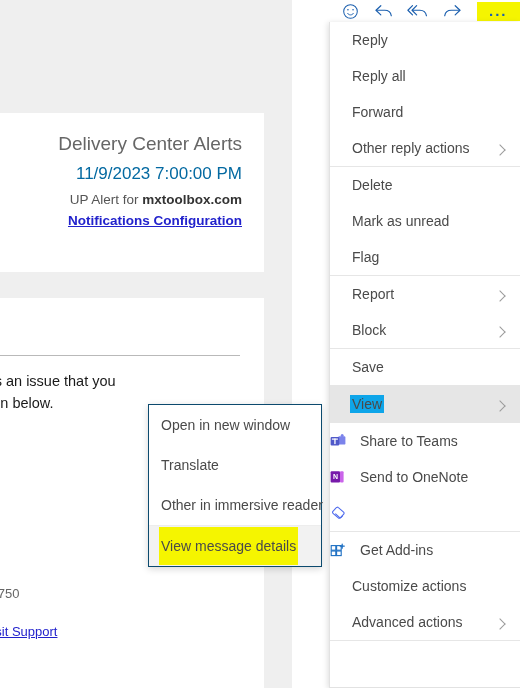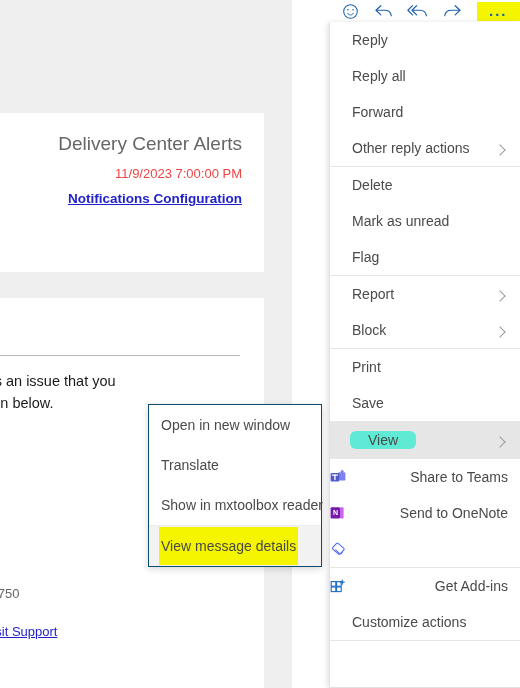--- a/index.html
+++ b/index.html
@@ -41,21 +41,21 @@
     background: #ffffff;
     box-sizing: border-box;
     padding: 16px 22px 0 0;
     text-align: right;
   }
   .mail-title {
     font-size: 19px; color: #666666; line-height: 30px;
     white-space: nowrap;
   }
   .mail-date {
-    font-size: 13px; color: #ef4444; line-height: 30px;
+    font-size: 17px; color: #0369a1; line-height: 30px;
     white-space: nowrap;
   }
   .mail-sub {
     font-size: 13.5px; color: #555555; line-height: 22px;
     white-space: nowrap;
   }
   .mail-sub b { color: #333333; }
   .mail-link {
     font-size: 13.5px; color: #2222cc; line-height: 20px;
     text-decoration: underline; white-space: nowrap; font-weight: bold;
@@ -127,29 +127,29 @@
     font-size: 14px; color: #ararar;
     color: #4a4a4a;
     box-sizing: border-box;
     white-space: nowrap;
   }
   .mi .ico {
     width: 22px; height: 18px; margin-left: -20px; margin-right: 8px;
     display: flex; align-items: center; justify-content: flex-start;
     flex: 0 0 auto;
   }
-  .mi.with-icon { padding-left: 20px; text-align: right; }
+  .mi.with-icon { padding-left: 20px; }
   .mi .label { flex: 1 1 auto; }
   .mi .chev {
     margin-left: auto; color: #9a9a9a; font-size: 15px;
     line-height: 1; padding-right: 4px;
   }
   .mi.hl { background: #e6e6e6; }
   .mi .hlbg {
-    background: #5eead4; padding: 1px 18px; margin: -1px -2px; border-radius: 6px;
+    background: #0ea5e9; padding: 1px 2px; margin: -1px -2px;
   }
   .sep {
     height: 1px; background: #e6e6e6; margin: 0;
   }
 
   
   .chv {
     display: inline-block;
     width: 7px; height: 7px;
     border-right: 1.4px solid #9b9b9b;
@@ -188,20 +188,21 @@
     <div class="band-gray" style="top:0px;height:85px;"></div>
     <div class="band-gray" style="top:85px;height:28px;background:#efefef;"></div>
 
     <div class="right-gutter"></div>
     <div class="gutter-white-1" style="top:0px;height:688px;background:#ffffff;"></div>
     <div class="right-gutter" style="left:264px;top:0;width:28px;height:688px;"></div>
 
     <div class="mail-head">
       <div class="mail-title">Delivery Center Alerts</div>
       <div class="mail-date">11/9/2023 7:00:00 PM</div>
+      <div class="mail-sub"><span>UP Alert for </span><b>mxtoolbox.com</b></div>
       <div class="mail-link">Notifications Configuration</div>
     </div>
 
     <div class="band-gray" style="top:272px;height:26px;"></div>
 
     <div class="mail-body">
       <div class="hrule"></div>
       <div class="body-text">
         <div>dicates an issue that you</div>
         <div>e button below.</div>
@@ -276,23 +277,20 @@
       <span class="label">Report</span>
       <span class="chev"><span class="chv"></span></span>
     </div>
     <div class="mi">
       <span class="label">Block</span>
       <span class="chev"><span class="chv"></span></span>
     </div>
 
     <div class="sep"></div>
 
-    <div class="mi">
-      <span class="label">Print</span>
-    </div>
     <div class="mi">
       <span class="label">Save</span>
     </div>
 
     <div class="sep"></div>
 
     <div class="mi hl">
       <span class="label"><span class="hlbg">View</span></span>
       <span class="chev"><span class="chv"></span></span>
     </div>
@@ -344,33 +342,37 @@
           <path d="M12.2 1.0v4.2M10.1 3.1h4.2" stroke="#1b6ec2" stroke-width="1.2" stroke-linecap="round"></path>
         </svg>
       </span>
       <span class="label">Get Add-ins</span>
     </div>
 
     <div class="mi">
       <span class="label">Customize actions</span>
     </div>
 
+    <div class="mi">
+      <span class="label">Advanced actions</span>
+      <span class="chev"><span class="chv"></span></span>
+    </div>
 
     <div class="sep"></div>
   </div>
 
   <div class="submenu">
     <div class="smi">
       <span>Open in new window</span>
     </div>
     <div class="smi">
       <span>Translate</span>
     </div>
     <div class="smi">
-      <span>Show in mxtoolbox reader</span>
+      <span>Other in immersive reader</span>
     </div>
     <div class="sm-sep"></div>
     <div class="smi hl">
       <span class="hlbg">View message details</span>
     </div>
   </div>
 
 </div>
 
 </body></html>

